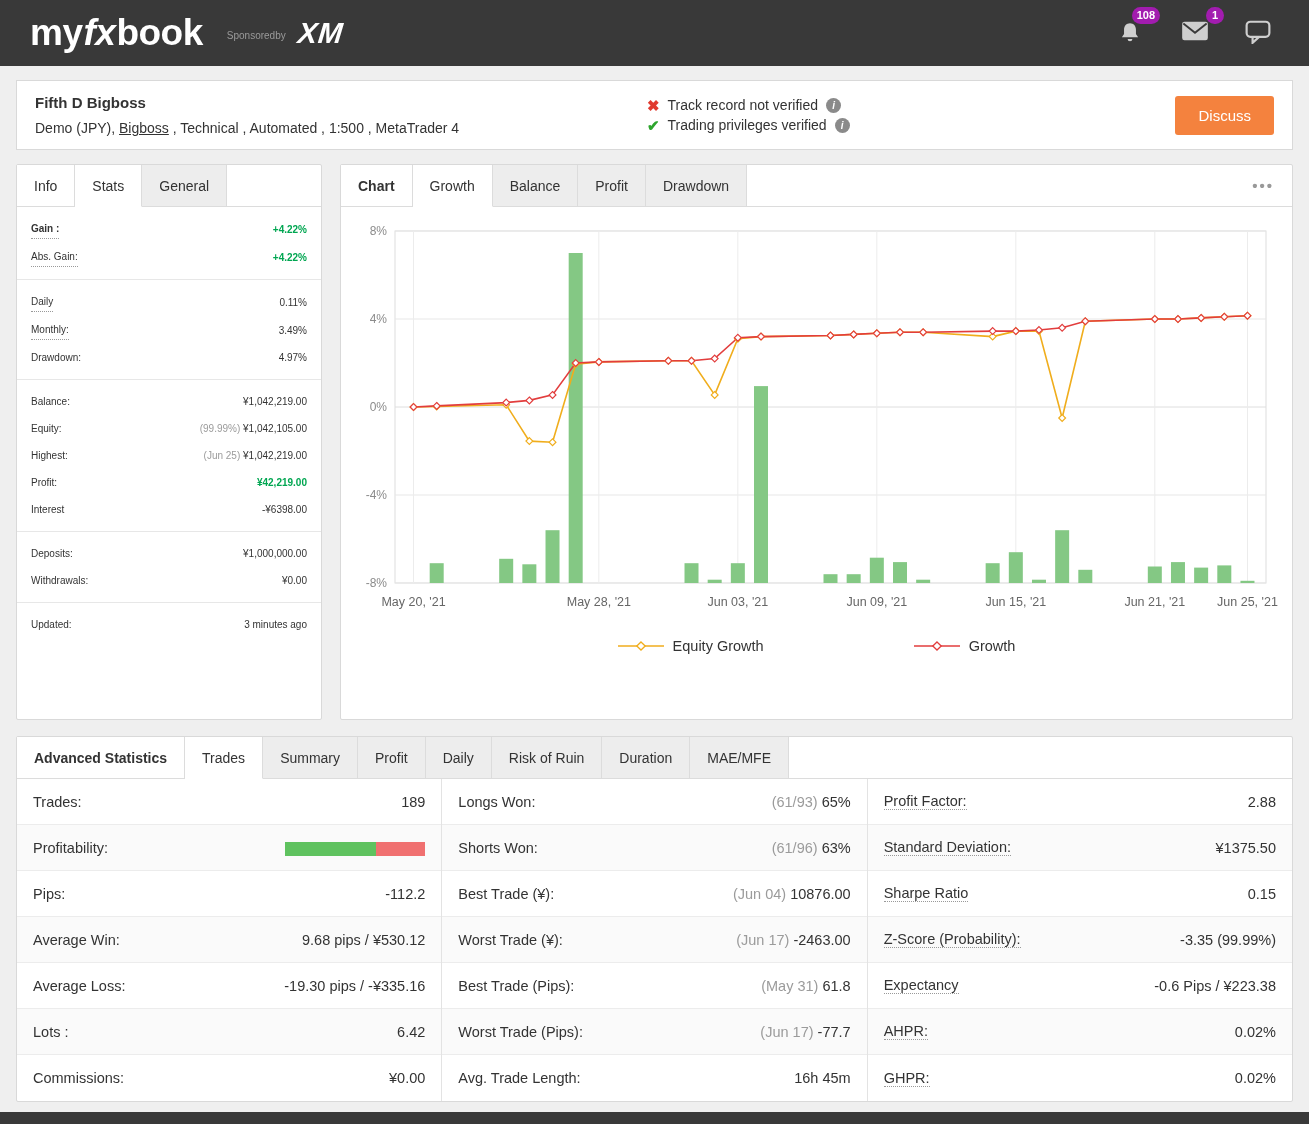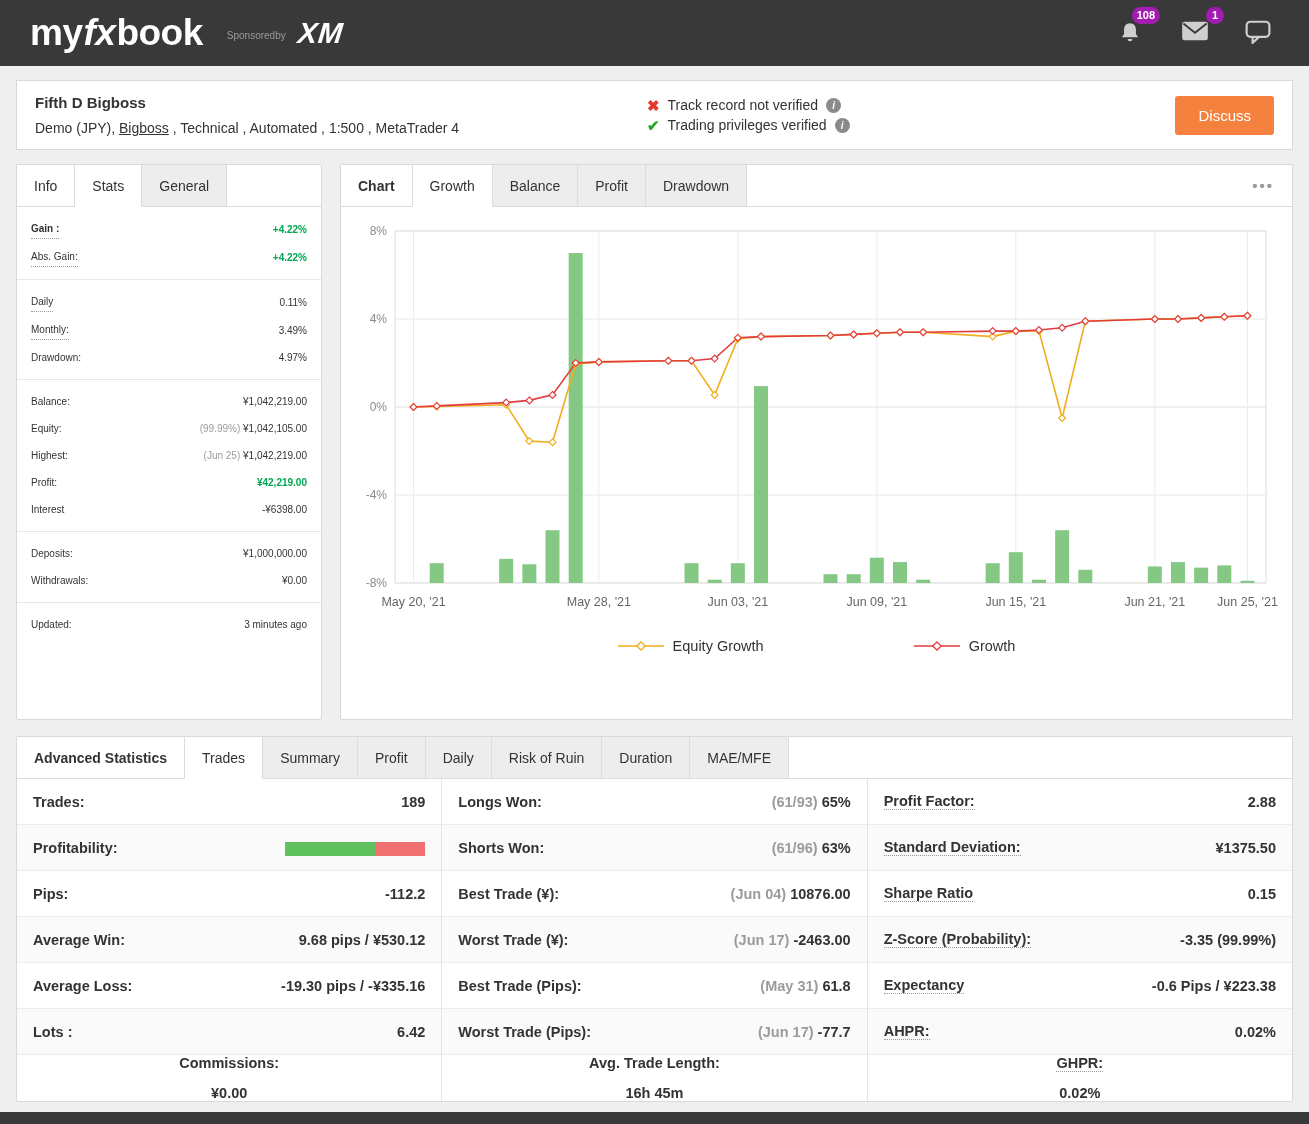--- a/index.html
+++ b/index.html
@@ -56,23 +56,23 @@
   .chart-wrap{padding:8px 8px 0 6px;}
   .chart-wrap svg text{font-family:"Liberation Sans",sans-serif;}
   .chart-legend{display:flex;justify-content:center;gap:150px;padding:16px 0 10px;}
   .legend-item{display:flex;align-items:center;gap:9px;font-size:14.5px;cursor:pointer;}
 
   
   .bottom-card{margin:16px 16px 0;}
   .stats-table{display:flex;}
   .stats-col{flex:1;min-width:0;}
   .stats-col + .stats-col{border-left:1px solid #e3e3e3;}
-  .trow{display:flex;justify-content:space-between;align-items:center;height:46px;padding:0 16px;border-bottom:1px solid #ececec;font-size:14.5px;font-weight:bold;}
+  .trow{display:flex;justify-content:space-between;align-items:center;height:46px;padding:0 16px;border-bottom:1px solid #ececec;font-size:14.5px;}
   .trow.alt{background:#fafafa;}
-  .trow:last-child{border-bottom:none;flex-direction:column;}
+  .trow:last-child{border-bottom:none;}
   .tvalue{text-align:right;white-space:nowrap;}
   .pbar{display:inline-flex;width:140px;height:14px;vertical-align:middle;}
   .pbar-g{background:#5fc25f;}
   .pbar-r{background:#f07070;flex:1;}
 
   .footer-bar{position:absolute;left:0;bottom:0;width:100%;height:12px;background:#393939;}
 </style>
 </head>
 <body>
 

